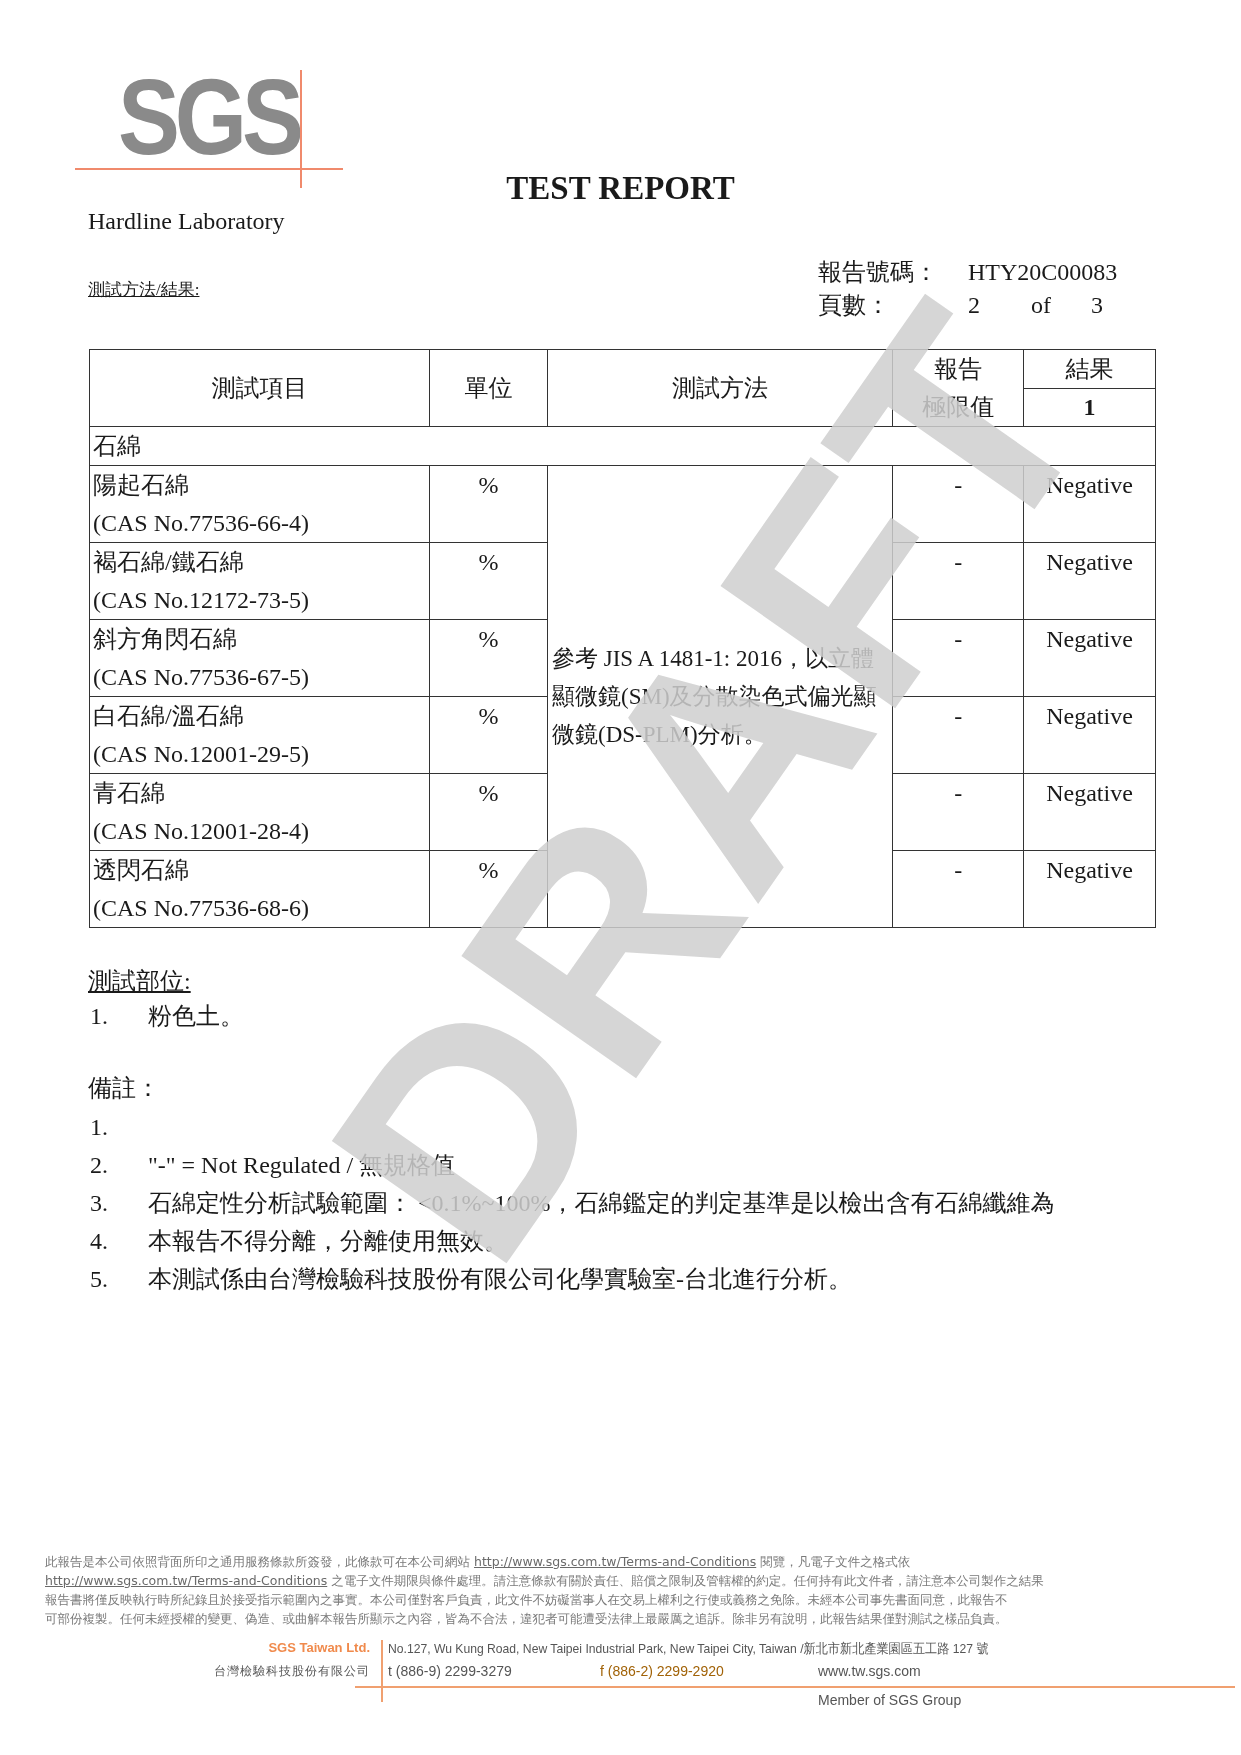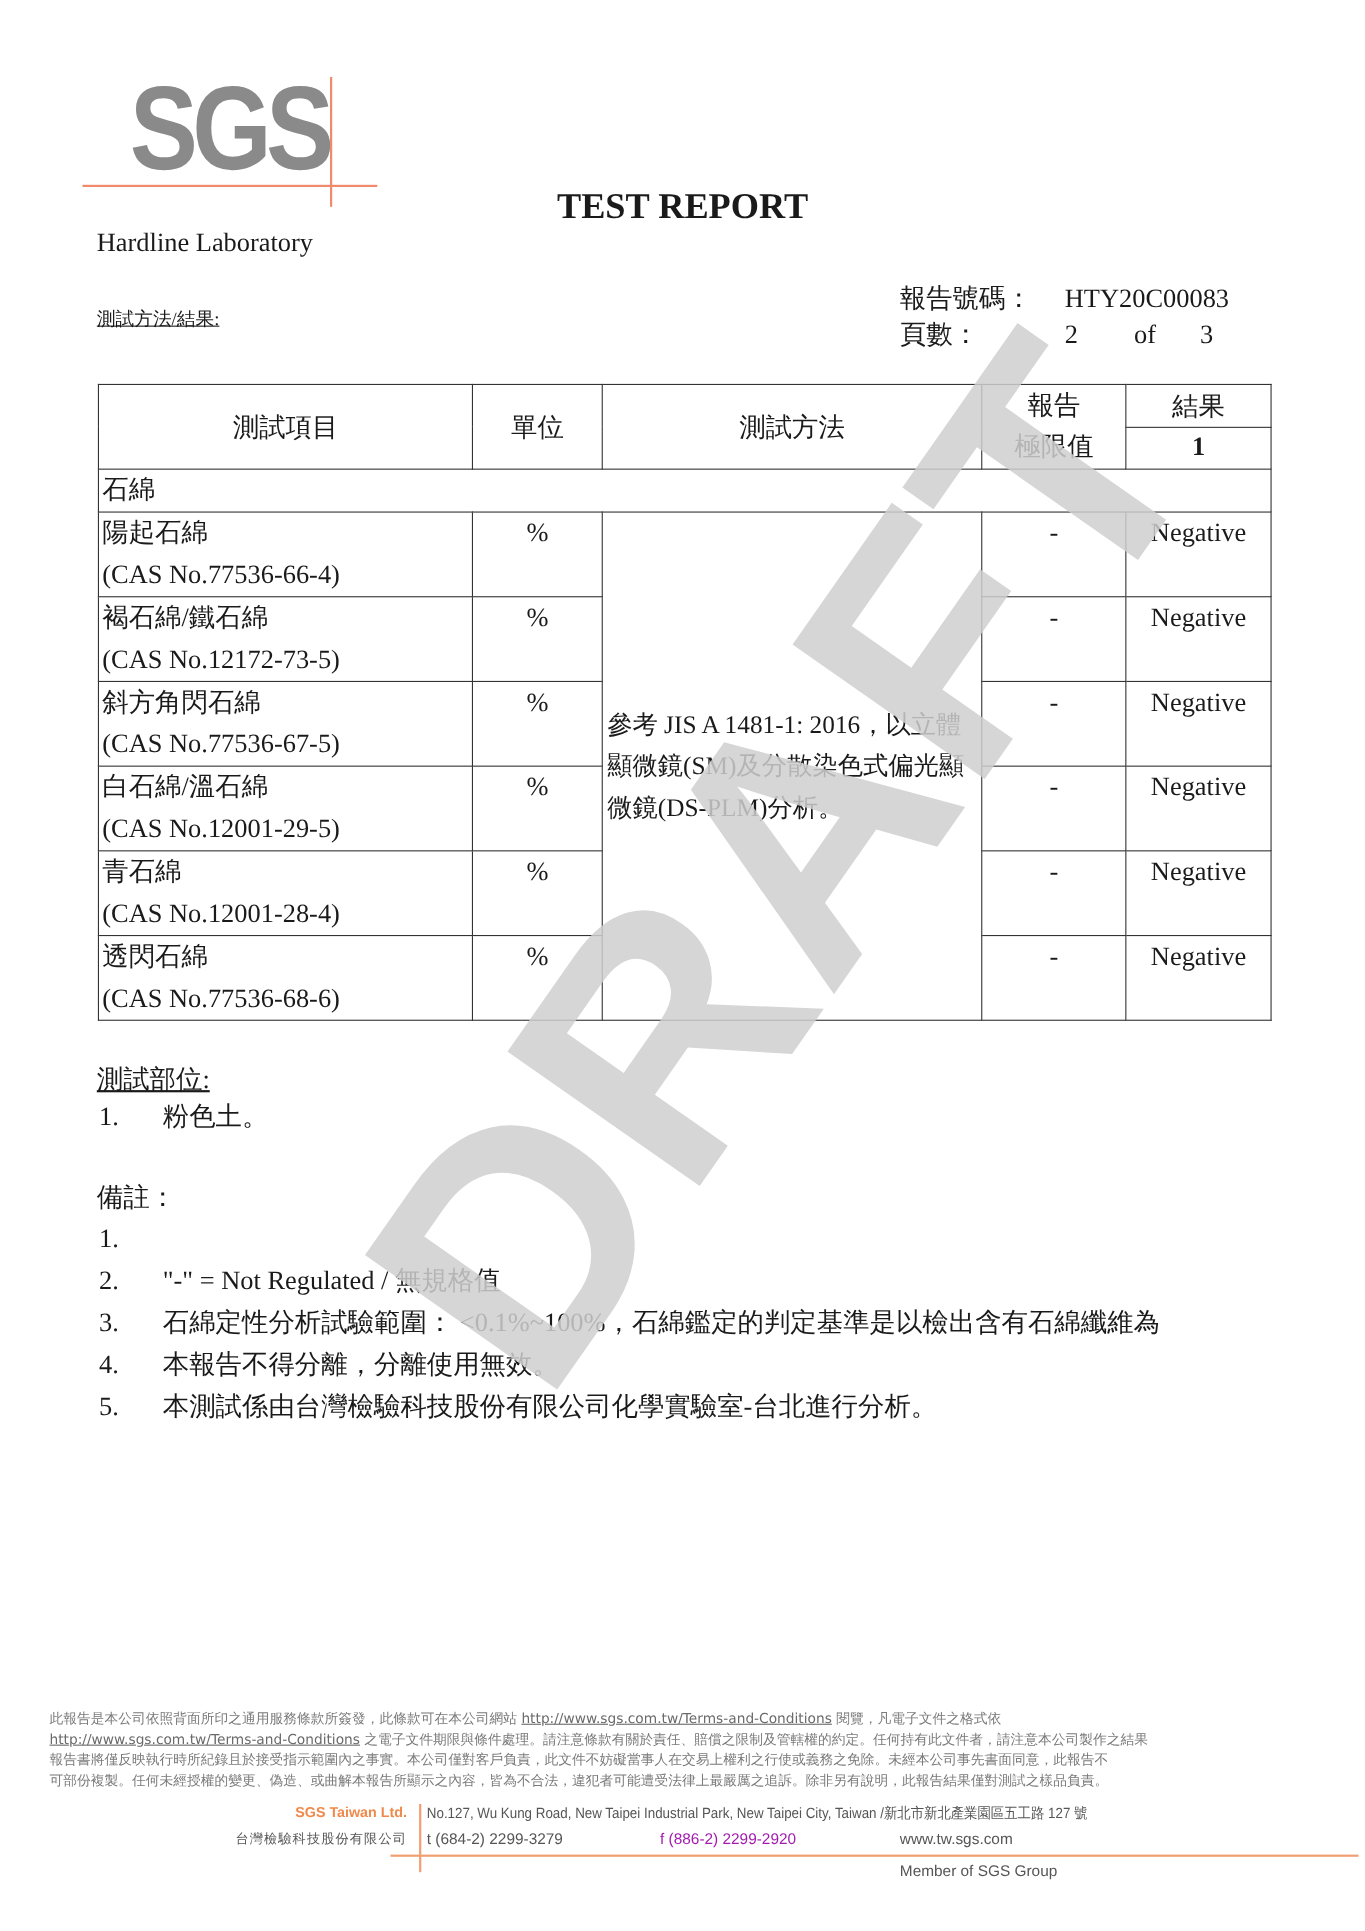--- a/index.html
+++ b/index.html
@@ -49,21 +49,21 @@
   .legal a, .legal .u { color:#6a6a6a; text-decoration:underline; }
   .ft-company { left:190px; top:1640px; width:180px; text-align:right; font-family:"Liberation Sans",sans-serif;
     font-size:13px; font-weight:bold; color:#f08a4c; }
   .ft-company-zh { left:180px; top:1663px; width:190px; text-align:right; font-family:"DejaVu Sans",sans-serif;
     font-size:12px; color:#555; letter-spacing:1px; }
   .ft-vline { left:381px; top:1640px; width:2px; height:62px; background:#f0a070; }
   .ft-hline { left:355px; top:1686px; width:880px; height:2px; background:#f0a070; }
   .ft-addr { left:388px; top:1640px; font-family:"Liberation Sans",sans-serif; font-size:13.5px; color:#555;
     transform:scaleX(0.9); transform-origin:left top; white-space:nowrap; }
   .ft-tel { left:388px; top:1663px; font-family:"Liberation Sans",sans-serif; font-size:14px; color:#555; }
-  .ft-fax { left:600px; top:1663px; font-family:"Liberation Sans",sans-serif; font-size:14px; color:#a21caf; }
+  .ft-fax { left:600px; top:1663px; font-family:"Liberation Sans",sans-serif; font-size:14px; color:#a16207; }
   .ft-web { left:818px; top:1663px; font-family:"Liberation Sans",sans-serif; font-size:14px; color:#555; }
   .ft-member { left:818px; top:1692px; font-family:"Liberation Sans",sans-serif; font-size:14px; color:#555; }
 </style>
 </head>
 <body>
 
 <div class="abs logo-text">SGS</div>
 <div class="abs logo-hline"></div>
 <div class="abs logo-vline"></div>
 
@@ -206,16 +206,16 @@
   <div><span class="u">http://www.sgs.com.tw/Terms-and-Conditions</span><span> 之電子文件期限與條件處理。請注意條款有關於責任、賠償之限制及管轄權的約定。任何持有此文件者，請注意本公司製作之結果</span></div>
   <div>報告書將僅反映執行時所紀錄且於接受指示範圍內之事實。本公司僅對客戶負責，此文件不妨礙當事人在交易上權利之行使或義務之免除。未經本公司事先書面同意，此報告不</div>
   <div>可部份複製。任何未經授權的變更、偽造、或曲解本報告所顯示之內容，皆為不合法，違犯者可能遭受法律上最嚴厲之追訴。除非另有說明，此報告結果僅對測試之樣品負責。</div>
 </div>
 
 <div class="abs ft-company">SGS Taiwan Ltd.</div>
 <div class="abs ft-company-zh">台灣檢驗科技股份有限公司</div>
 <div class="abs ft-vline"></div>
 <div class="abs ft-hline"></div>
 <div class="abs ft-addr">No.127, Wu Kung Road, New Taipei Industrial Park, New Taipei City, Taiwan /新北市新北產業園區五工路 127 號</div>
-<div class="abs ft-tel">t (684-2) 2299-3279</div>
+<div class="abs ft-tel">t (886-9) 2299-3279</div>
 <div class="abs ft-fax">f (886-2) 2299-2920</div>
 <div class="abs ft-web">www.tw.sgs.com</div>
 <div class="abs ft-member">Member of SGS Group</div>
 
 </body></html>

